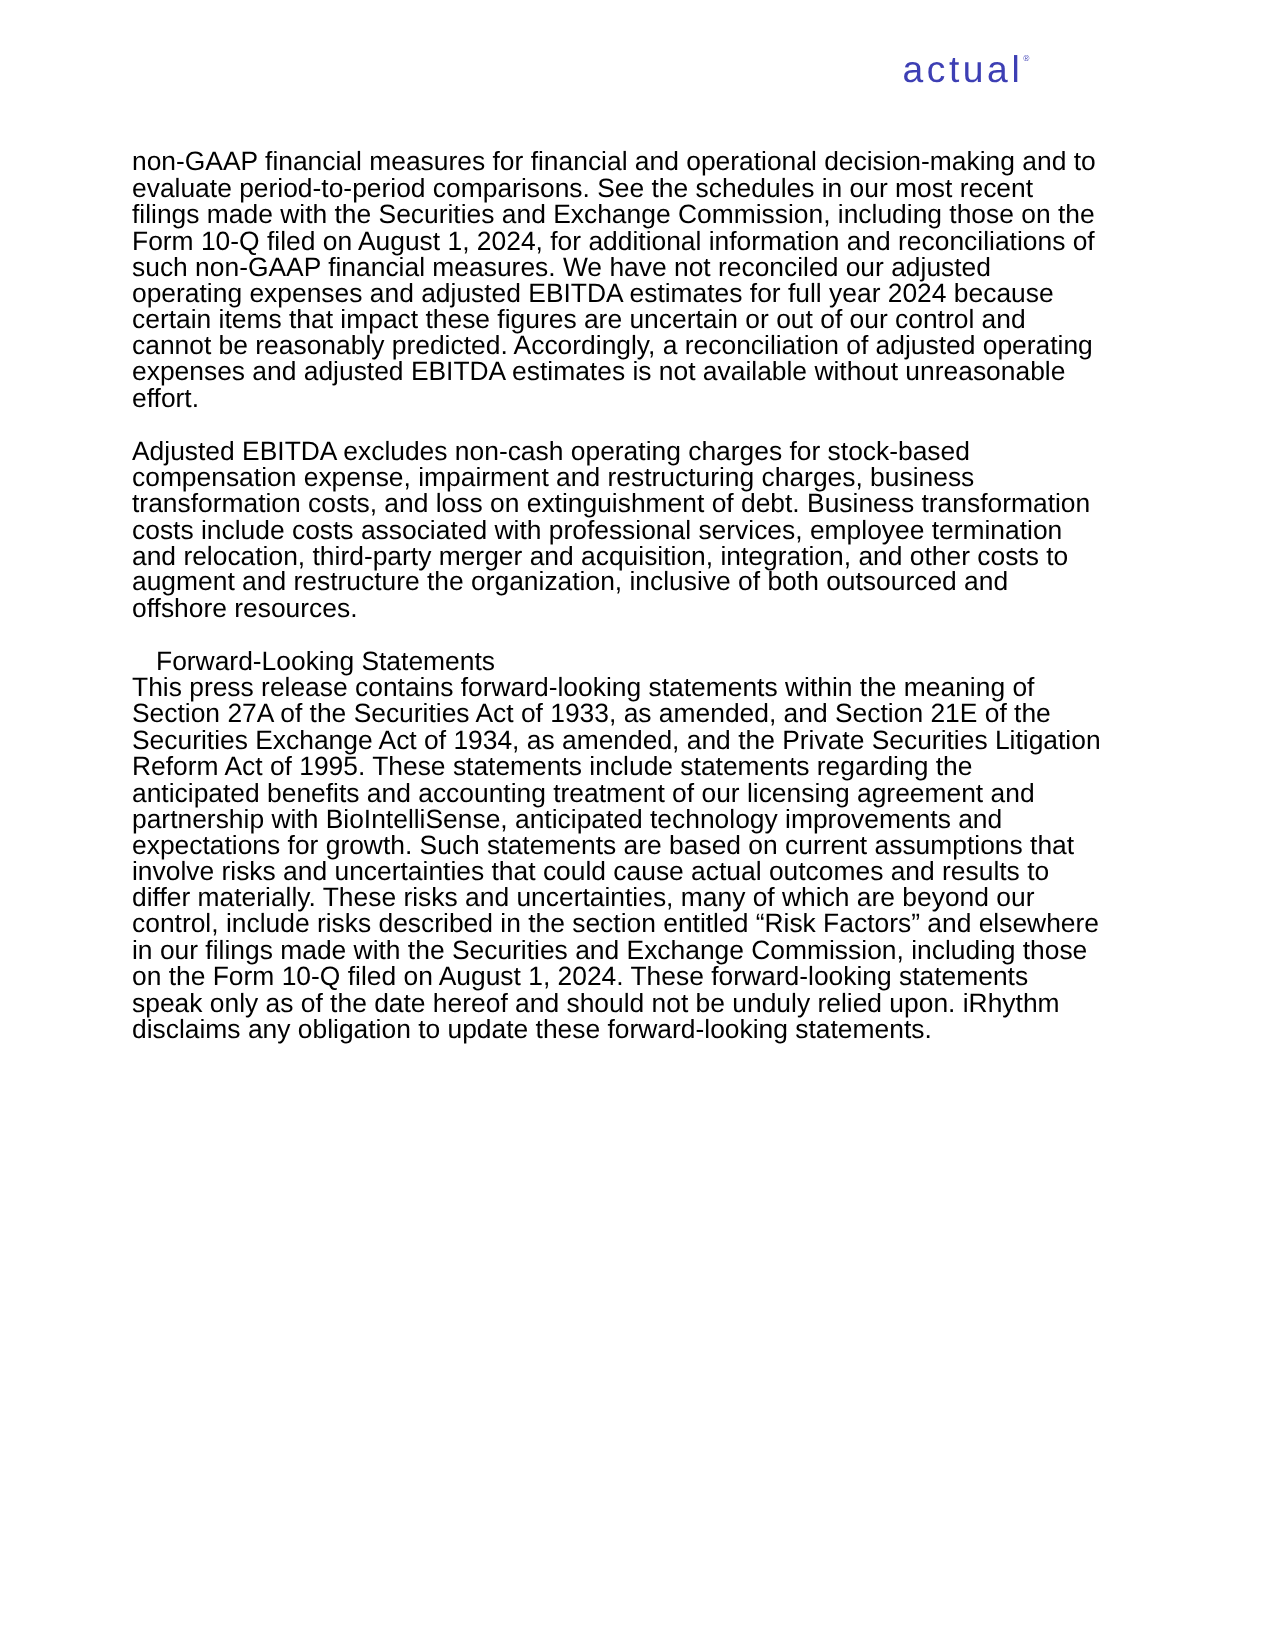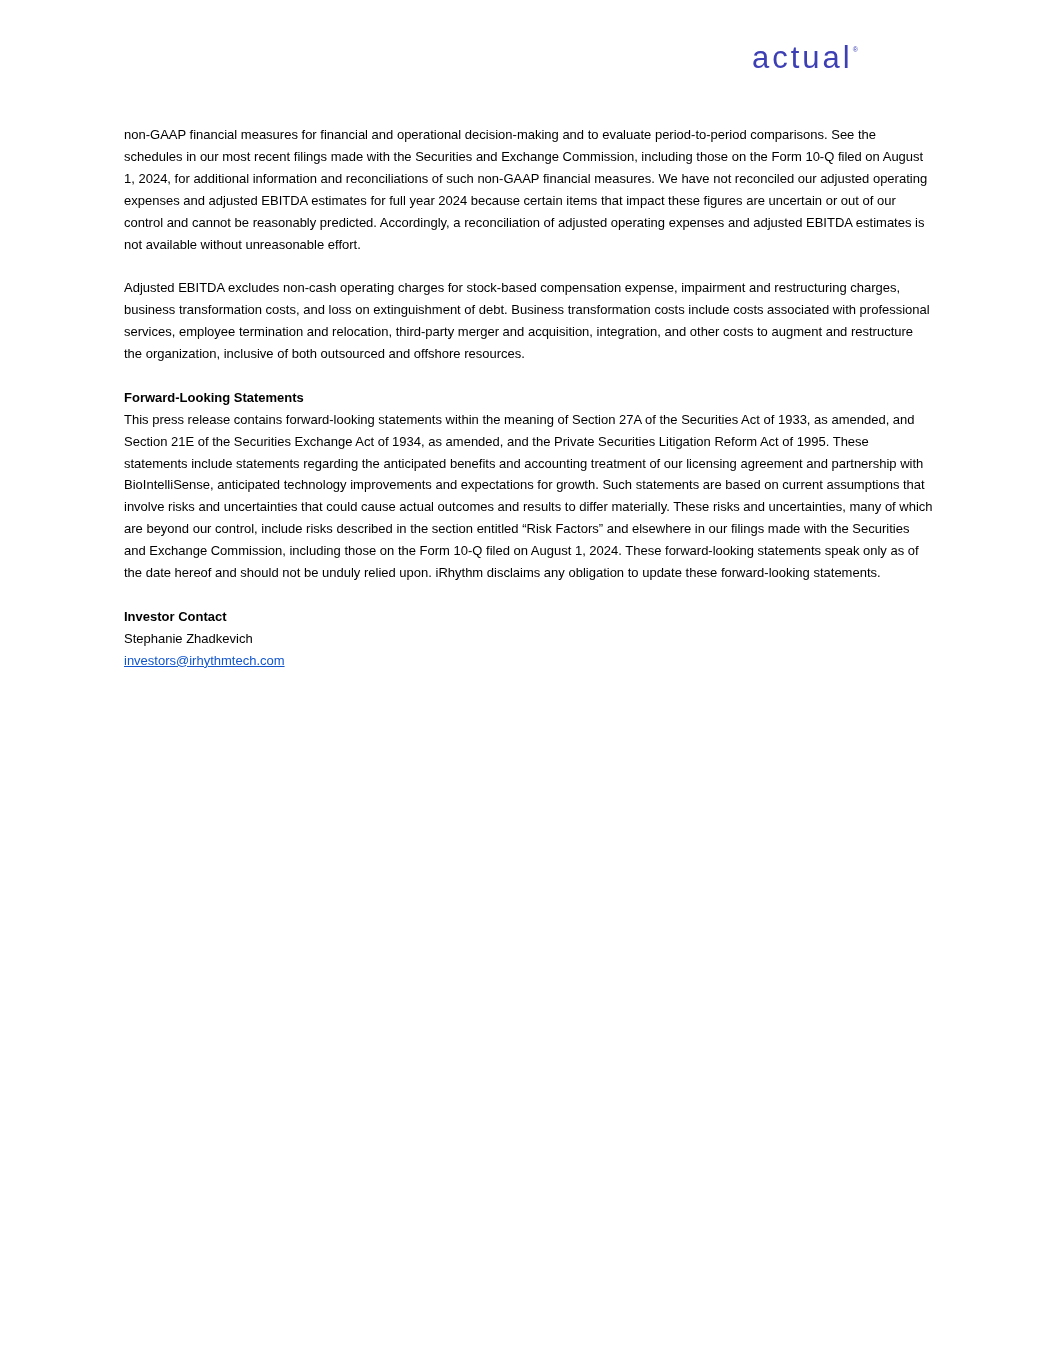--- a/index.html
+++ b/index.html
@@ -1,43 +1,38 @@
 <!DOCTYPE html>
 <html><head>
 <meta charset="utf-8">
 <style>
   html, body { margin: 0; padding: 0; background: #ffffff; }
   body { width: 1055px; height: 1365px; position: relative; overflow: hidden;
          font-family: "Liberation Sans", sans-serif; color: #000; }
   .logo { position: absolute; top: 40px; left: 752px; font-family: "Liberation Sans", sans-serif;
           font-size: 31px; letter-spacing: 3px; color: #3d3fb4; font-weight: normal; }
   .logo sup { font-size: 7px; vertical-align: top; position: relative; top: 6px; letter-spacing: 0; }
-  .content { position: absolute; top: 124px; left: 124px; width: 810px;
-             font-size: 13px; line-height: 21.9px; }
+  .content { position: absolute; top: 124px; left: 110px; width: 810px;
+             font-size: 22px; line-height: 21.9px; }
   p { margin: 0 0 21.9px 0; }
-  .h { font-weight: bold; display: block; }
+  .h { font-weight: normal; display: block; margin-left: 20px; }
   .line { display: block; }
   a { color: #1155cc; text-decoration: underline; }
 </style>
 </head>
 <body>
 
 <div class="logo">
   <span>actual</span><sup>®</sup>
 </div>
 
 <div class="content">
   <p>non-GAAP financial measures for financial and operational decision-making and to evaluate period-to-period comparisons. See the schedules in our most recent filings made with the Securities and Exchange Commission, including those on the Form 10-Q filed on August 1, 2024, for additional information and reconciliations of such non-GAAP financial measures. We have not reconciled our adjusted operating expenses and adjusted EBITDA estimates for full year 2024 because certain items that impact these figures are uncertain or out of our control and cannot be reasonably predicted. Accordingly, a reconciliation of adjusted operating expenses and adjusted EBITDA estimates is not available without unreasonable effort.</p>
   <p>Adjusted EBITDA excludes non-cash operating charges for stock-based compensation expense, impairment and restructuring charges, business transformation costs, and loss on extinguishment of debt. Business transformation costs include costs associated with professional services, employee termination and relocation, third-party merger and acquisition, integration, and other costs to augment and restructure the organization, inclusive of both outsourced and offshore resources.</p>
 
   <p>
     <span class="h">Forward-Looking Statements</span>
     <span>This press release contains forward-looking statements within the meaning of Section 27A of the Securities Act of 1933, as amended, and Section 21E of the Securities Exchange Act of 1934, as amended, and the Private Securities Litigation Reform Act of 1995. These statements include statements regarding the anticipated benefits and accounting treatment of our licensing agreement and partnership with BioIntelliSense, anticipated technology improvements and expectations for growth. Such statements are based on current assumptions that involve risks and uncertainties that could cause actual outcomes and results to differ materially. These risks and uncertainties, many of which are beyond our control, include risks described in the section entitled “Risk Factors” and elsewhere in our filings made with the Securities and Exchange Commission, including those on the Form 10-Q filed on August 1, 2024. These forward-looking statements speak only as of the date hereof and should not be unduly relied upon. iRhythm disclaims any obligation to update these forward-looking statements.</span>
   </p>
 
 
-  <p>
-    <span class="h">Investor Contact</span>
-    <span class="line">Stephanie Zhadkevich</span>
-    <a class="line" href="#" style="display:inline;">investors@irhythmtech.com</a>
-  </p>
 
 </div>
 
 </body></html>

